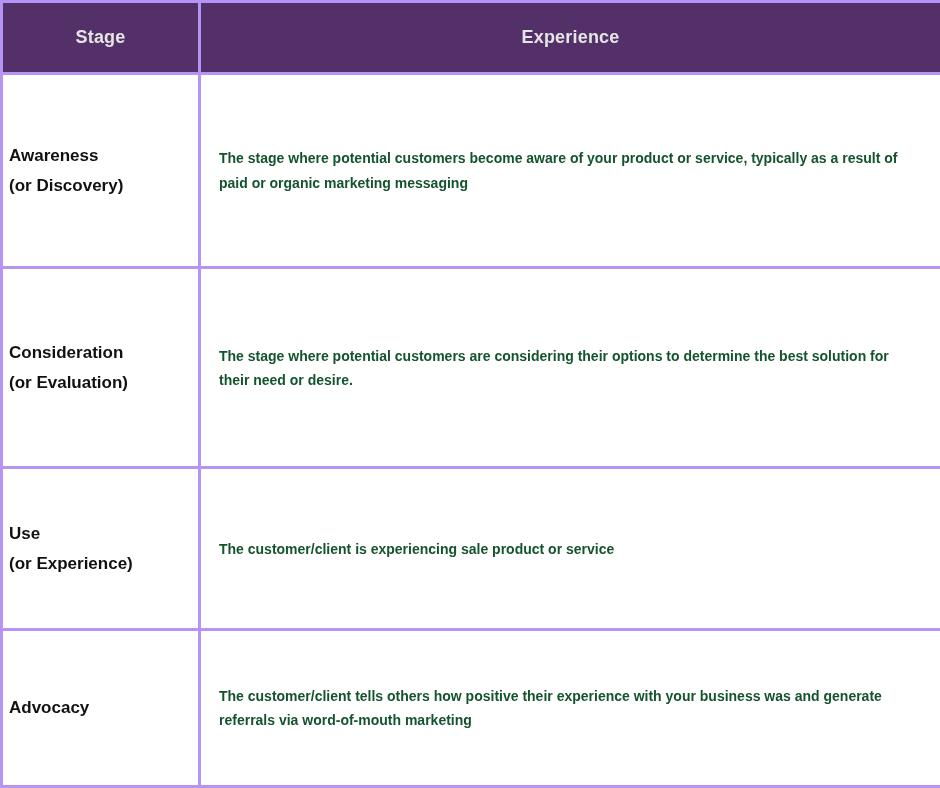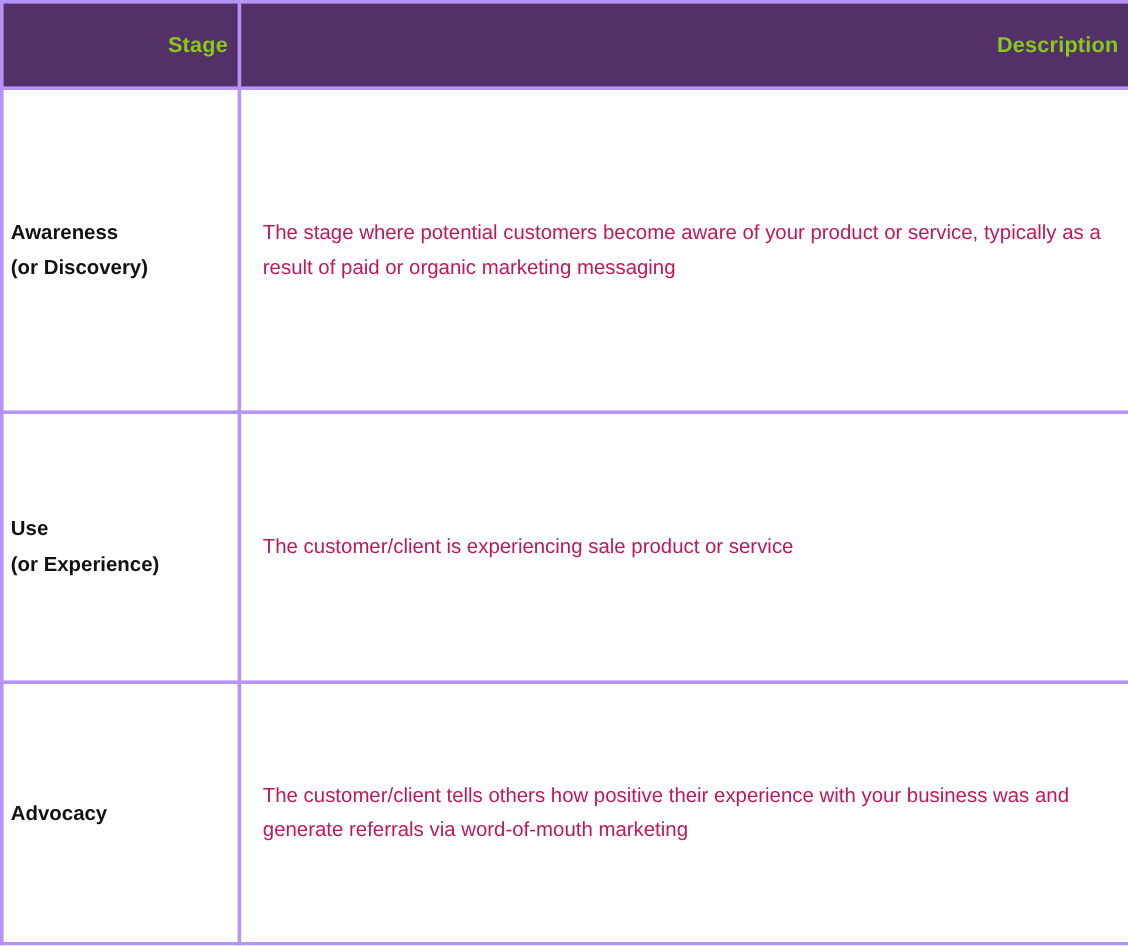--- a/index.html
+++ b/index.html
@@ -33,24 +33,24 @@
   col.col-desc  { width: 742px; }
 
   table.stage-table th,
   table.stage-table td {
     border: 3px solid #b694f5;
     box-sizing: border-box;
   }
 
   thead th {
     background: #543069;
-    color: #84cc16;
+    color: #e5e5e5;
     font-size: 18px;
     font-weight: bold;
-    text-align: right;
+    text-align: center;
     vertical-align: middle;
     height: 72px;
     padding: 0 8px;
     letter-spacing: 0.2px;
   }
 
   td.stage-cell {
     vertical-align: middle;
     font-size: 17px;
     font-weight: bold;
@@ -60,23 +60,23 @@
   }
 
   td.stage-cell .stage-line {
     display: block;
     white-space: nowrap;
   }
 
   td.desc-cell {
     text-align: left;
     vertical-align: middle;
-    font-size: 17px;
-    font-weight: normal;
-    color: #be185d;
+    font-size: 14px;
+    font-weight: bold;
+    color: #14532d;
     line-height: 1.72;
     padding: 6px 22px 6px 18px;
   }
 
   
   tr.row-0 { height: 126px; }
   tr.row-1 { height: 130px; }
   tr.row-2 { height: 127px; }
   tr.row-3 { height: 105px; }
   tr.row-4 { height: 126px; }
@@ -87,30 +87,37 @@
 
 <div class="table-wrap">
   <table class="stage-table">
     <colgroup>
       <col class="col-stage">
       <col class="col-desc">
     </colgroup>
     <thead>
       <tr>
         <th>Stage</th>
-        <th>Description</th>
+        <th>Experience</th>
       </tr>
     </thead>
     <tbody>
       <tr class="row-0">
         <td class="stage-cell">
           <span class="stage-line">Awareness</span>
           <span class="stage-line">(or Discovery)</span>
         </td>
         <td class="desc-cell">The stage where potential customers become aware of your product or service, typically as a result of paid or organic marketing messaging</td>
+      </tr>
+      <tr class="row-1">
+        <td class="stage-cell">
+          <span class="stage-line">Consideration</span>
+          <span class="stage-line">(or Evaluation)</span>
+        </td>
+        <td class="desc-cell">The stage where potential customers are considering their options to determine the best solution for their need or desire.</td>
       </tr>
       <tr class="row-3">
         <td class="stage-cell">
           <span class="stage-line">Use</span>
           <span class="stage-line">(or Experience)</span>
         </td>
         <td class="desc-cell">The customer/client is experiencing sale product or service</td>
       </tr>
       <tr class="row-5">
         <td class="stage-cell">

